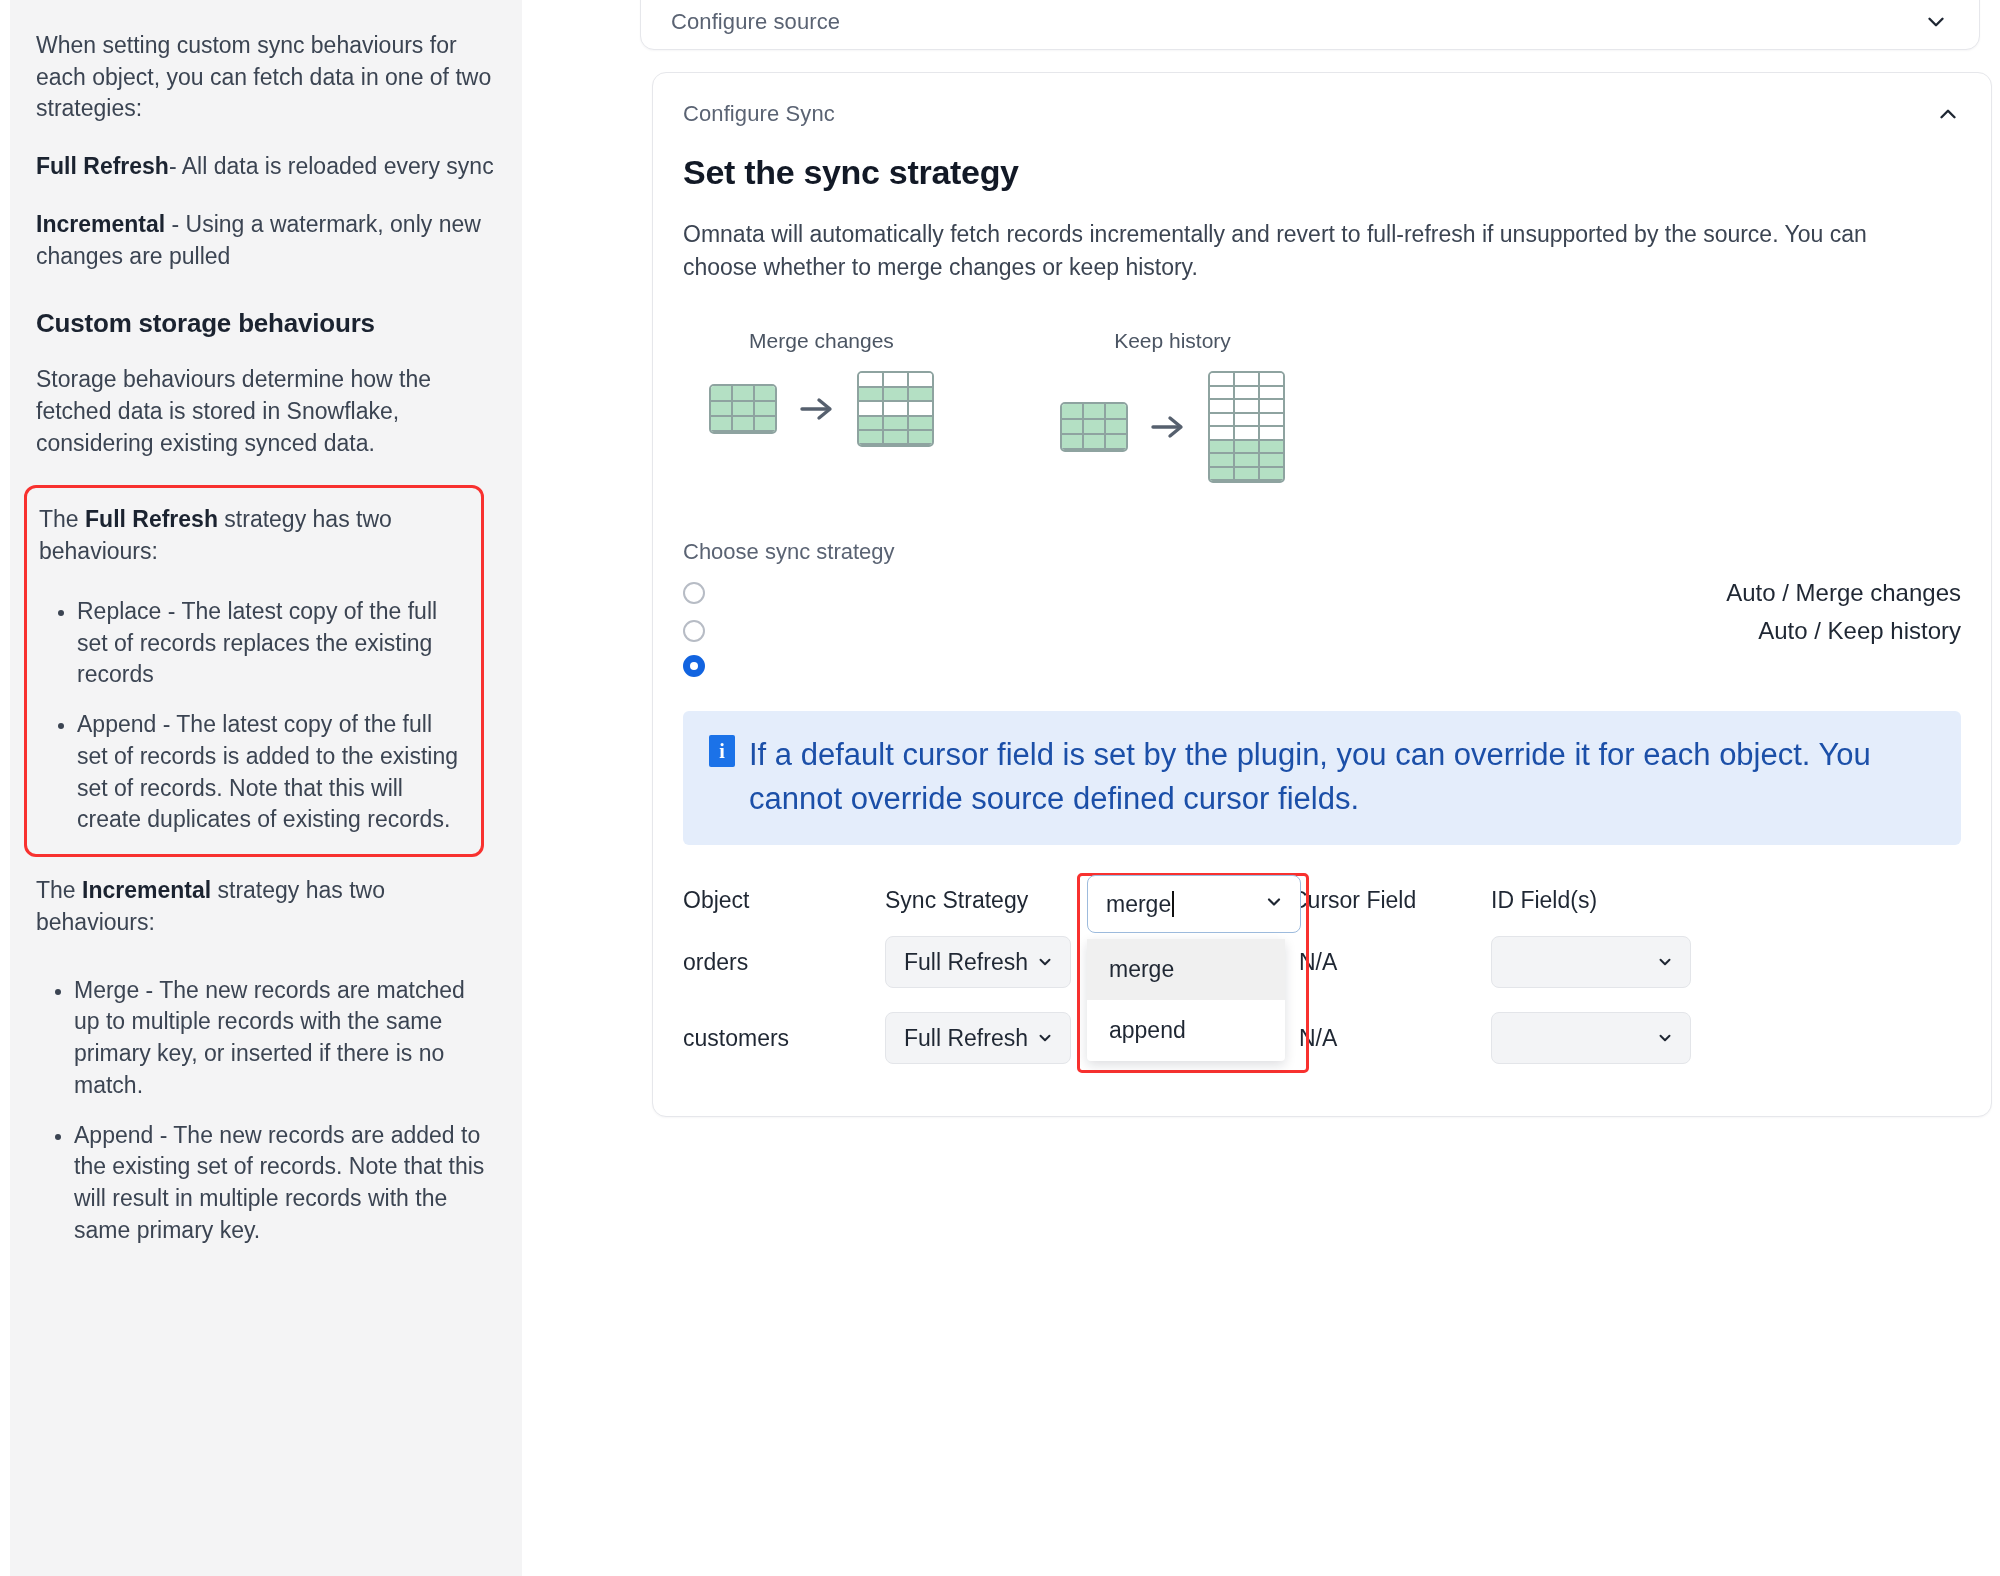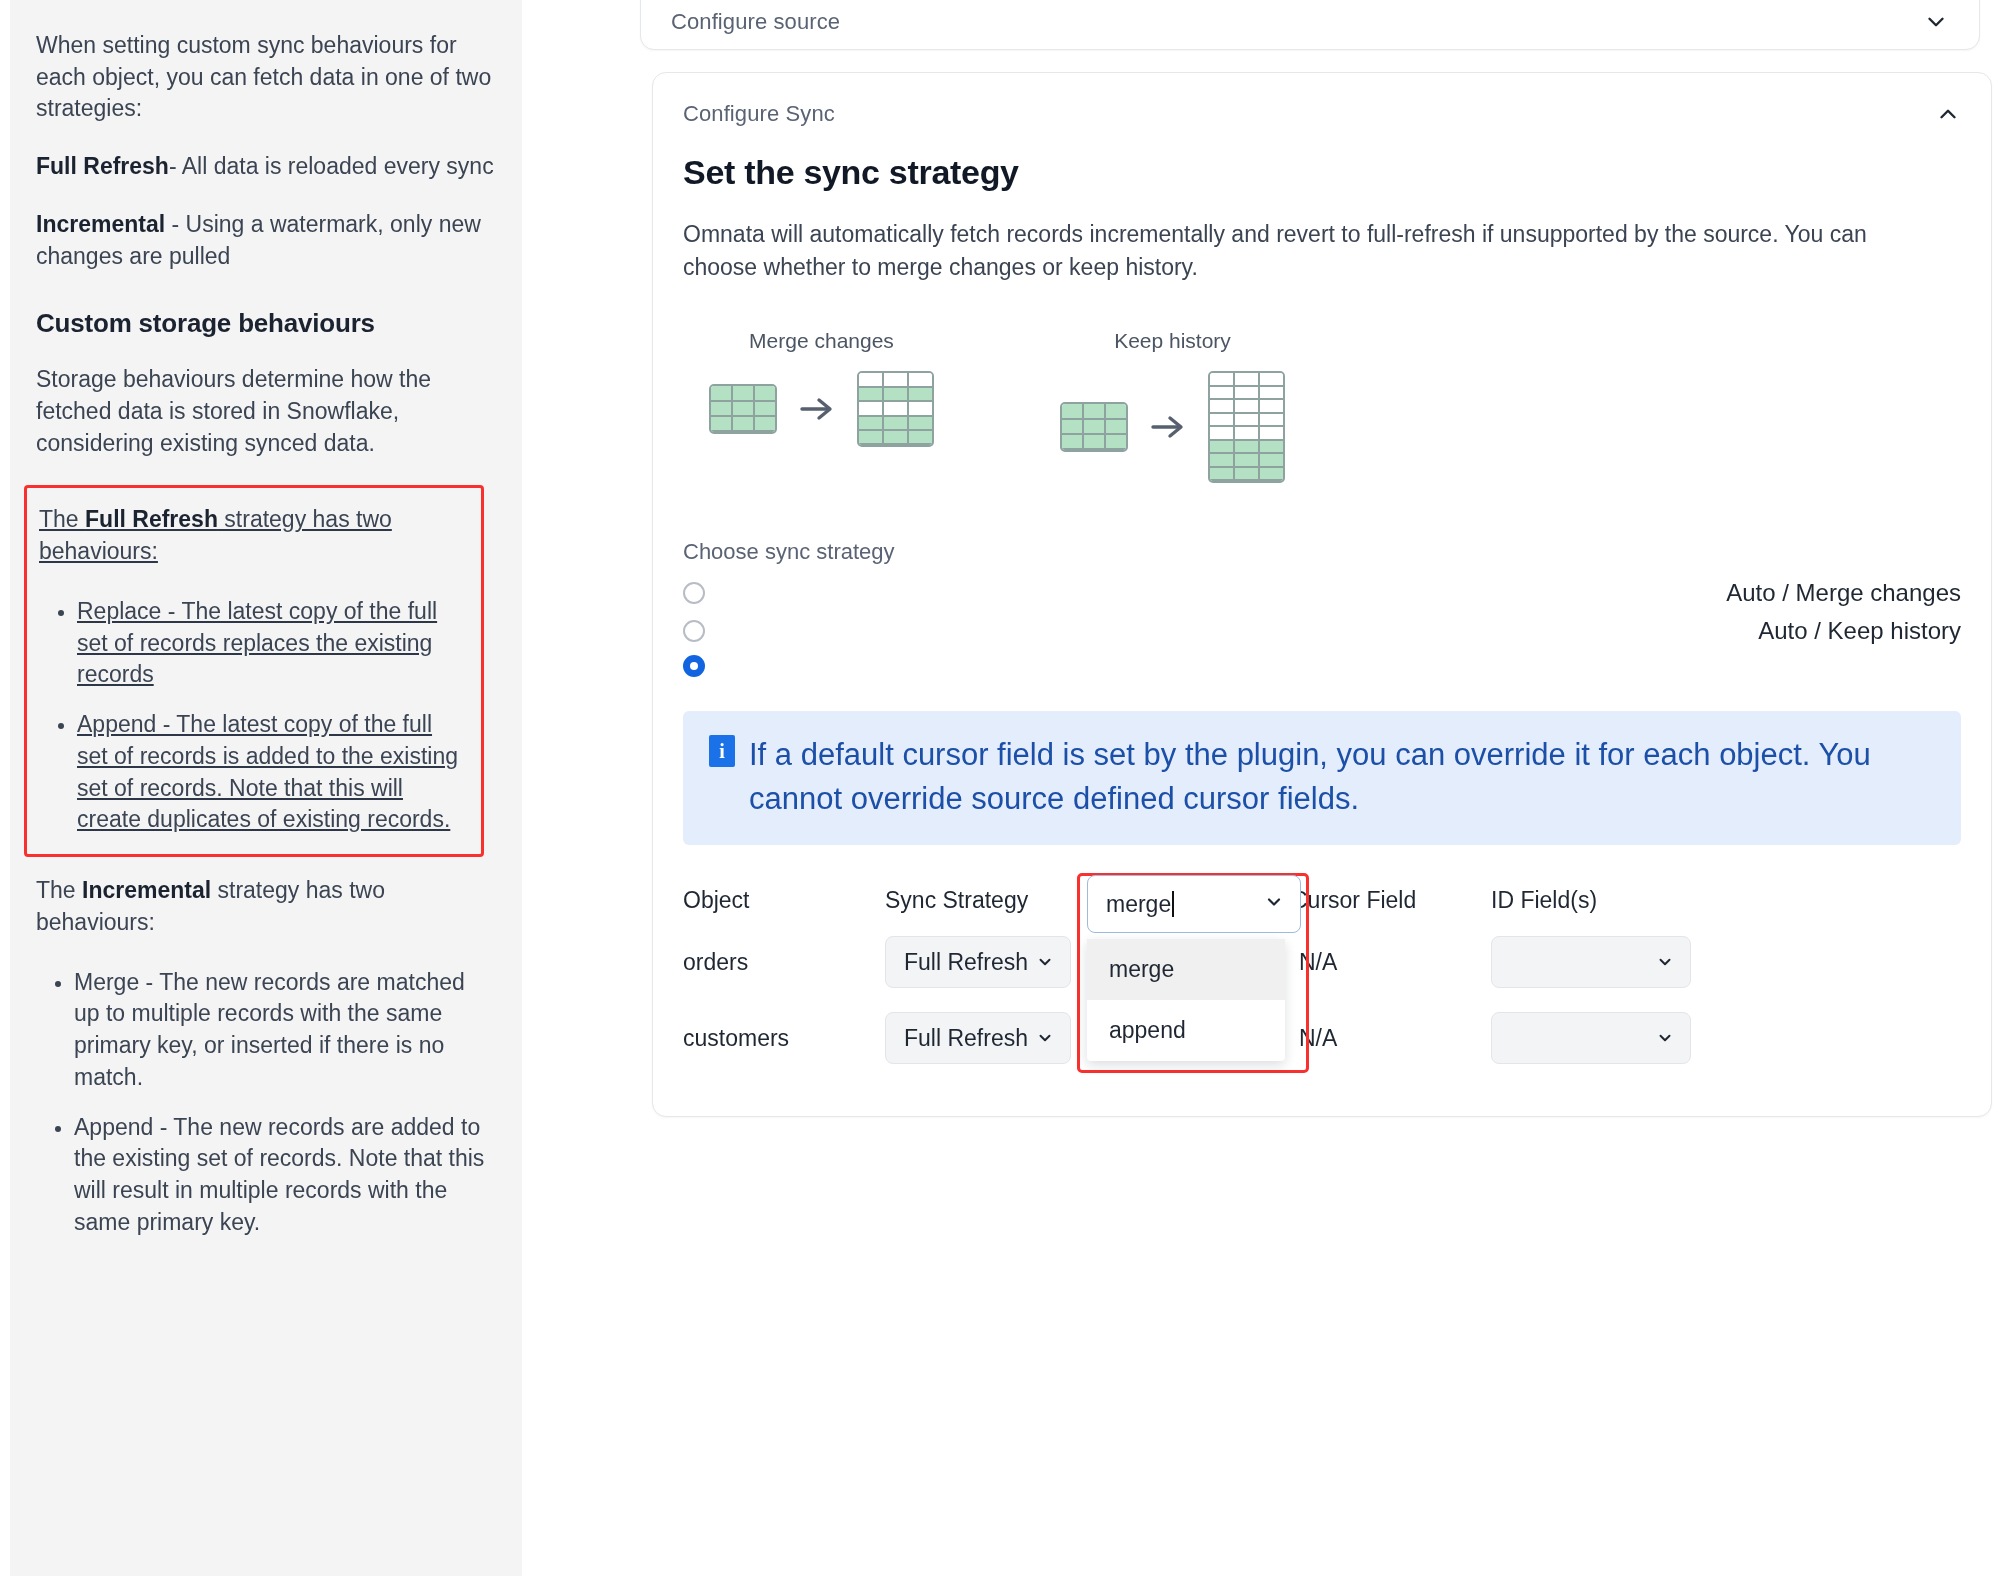--- a/index.html
+++ b/index.html
@@ -17,45 +17,44 @@
     position: absolute;
     left: 10px; top: 0;
     width: 512px; height: 1576px;
     background: #f4f4f5;
     padding: 30px 26px 20px 26px;
     color: #2d3748;
     font-size: 23px;
     line-height: 1.38;
   }
   .sb-p { margin: 0 0 26px 0; color: #3b4452; }
-  .sb-p.tight { margin-bottom: 28px; }
+  .sb-p.tight { margin-bottom: 36px; }
   .sb-h3 {
     margin: 34px 0 22px 0;
     font-size: 26px;
     font-weight: bold;
     color: #1b2330;
     letter-spacing: -0.2px;
   }
   .sb-strong { font-weight: bold; color: #1b2330; }
   .sb-list {
     margin: 0 0 0 0;
     padding-left: 38px;
     list-style: disc;
   }
   .sb-list li { margin-bottom: 18px; color: #3b4452; }
   .sb-list li:last-child { margin-bottom: 0; }
   .sb-list li::marker { font-size: 20px; }
 
   .redbox {
     border: 3px solid #f8312f;
-    border-radius: 4px;
+    border-radius: 12px;
     padding: 16px 12px 18px 12px;
     margin: 22px 0 18px -12px;
     width: 460px;
-    text-decoration: underline;
   }
   .redbox .sb-p { margin-bottom: 28px; }
 
   
   .content {
     position: absolute;
     left: 640px; top: 0;
     width: 1340px;
   }
   .card {

